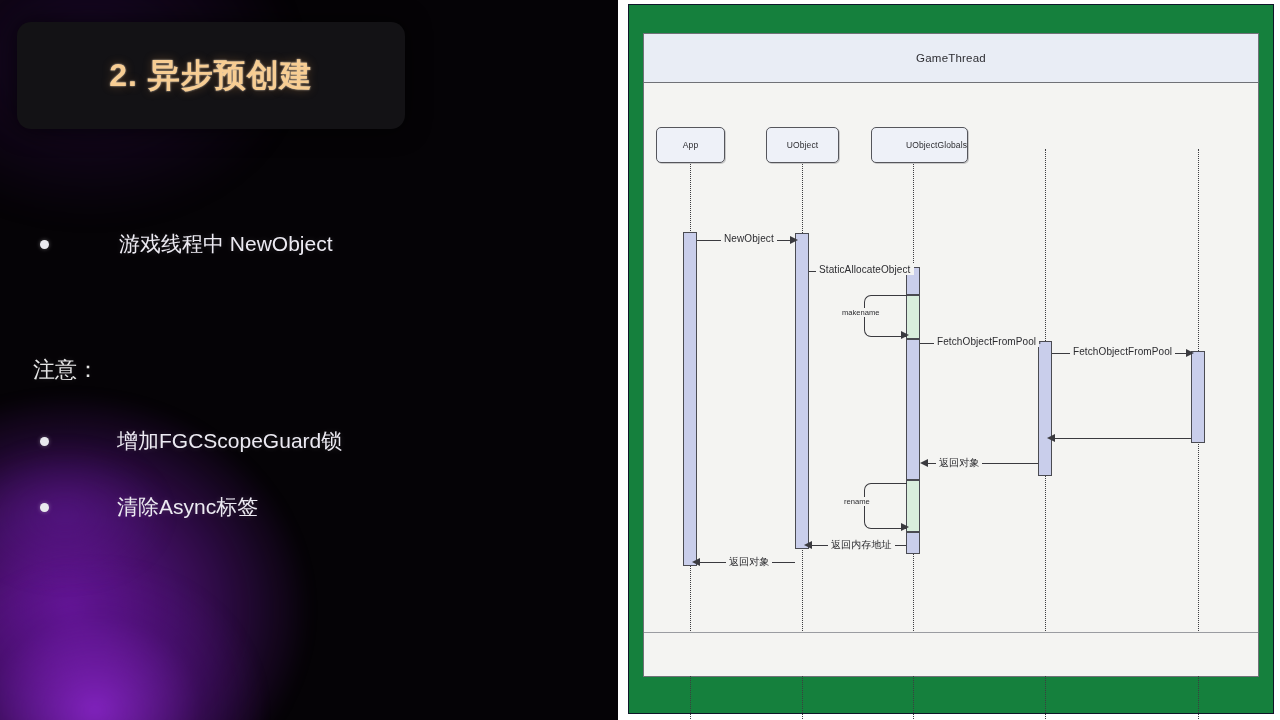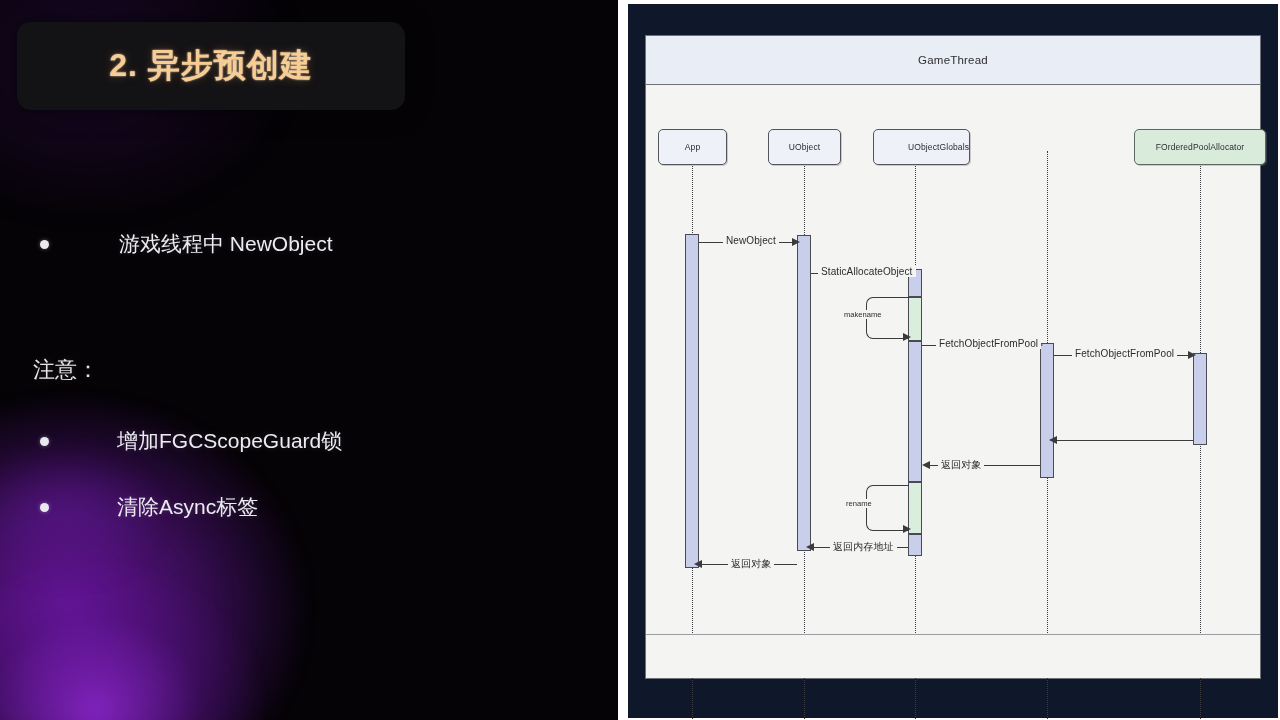--- a/index.html
+++ b/index.html
@@ -31,21 +31,21 @@
     background:radial-gradient(closest-side, rgba(96,24,150,.55), rgba(40,8,70,0) 80%);
     filter:blur(10px);
   }
   #slide .glow-top{
     position:absolute;left:-180px;top:-150px;width:540px;height:420px;
     background:radial-gradient(closest-side, rgba(60,16,96,.40), rgba(20,4,34,0) 78%);
     filter:blur(10px);
   }
 
   #title-badge{
-    position:absolute;left:17px;top:22px;width:388px;height:88px;
+    position:absolute;left:17px;top:22px;width:388px;height:107px;
     background:#131215;border-radius:14px;
     display:flex;align-items:center;justify-content:center;
     box-shadow:0 0 24px rgba(0,0,0,.7);
   }
   #title-text{
     font-size:32px;font-weight:bold;letter-spacing:1px;
     color:#f7cd93;
     text-shadow:0 0 2px rgba(255,240,220,.85), 0 0 10px rgba(220,150,70,.35);
     white-space:nowrap;
   }
@@ -68,22 +68,22 @@
   #bullet-async{left:40px;top:493px;}
   #bullet-lock .bullet-label,#bullet-async .bullet-label{margin-left:28px;font-size:21px;}
 
   
   #diagram-panel{
     position:absolute;left:618px;top:0;width:662px;height:720px;
     background:#ffffff;
   }
   #diagram-canvas{
     position:absolute;left:10px;top:4px;width:644px;height:708px;
-    background:#0f172a;
-    border:3px solid #0f172a;
+    background:#15803d;
+    border:1px solid #0f172a;
   }
 
   
   #seq-frame{
     position:absolute;left:14px;top:28px;width:616px;height:644px;
     border:1.6px solid #6f7177;
     background:#f4f4f2;
     box-sizing:border-box;
   }
   #seq-frame-title{
@@ -202,23 +202,20 @@
 
           <div class="actor-box blue" style="left:12px;width:69px;">
             <span>App</span>
           </div>
           <div class="actor-box blue" style="left:122px;width:73px;">
             <span>UObject</span>
           </div>
           <div class="actor-box blue" style="left:227px;width:97px;justify-content:flex-end;">
             <span>UObjectGlobals</span>
           </div>
-          <div class="actor-box green" style="left:488px;width:132px;">
-            <span>FOrderedPoolAllocator</span>
-          </div>
 
           <div class="activation blue" style="left:39px;top:149px;height:334px;"></div>
 
           <div class="activation blue" style="left:151px;top:150px;height:316px;"></div>
 
           <div class="activation blue" style="left:262px;top:184px;height:28px;"></div>
           <div class="activation green" style="left:262px;top:212px;height:44px;"></div>
           <div class="activation blue" style="left:262px;top:256px;height:141px;"></div>
           <div class="activation green" style="left:262px;top:397px;height:52px;"></div>
           <div class="activation blue" style="left:262px;top:449px;height:22px;"></div>

